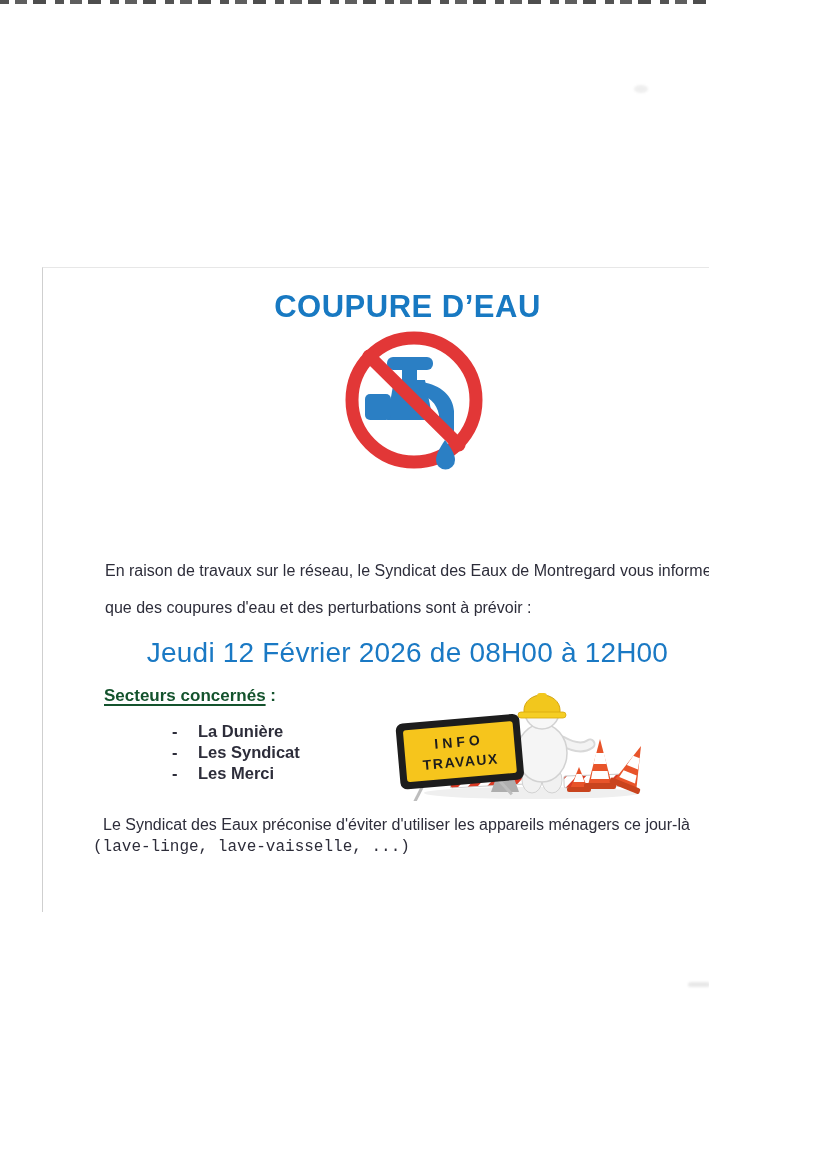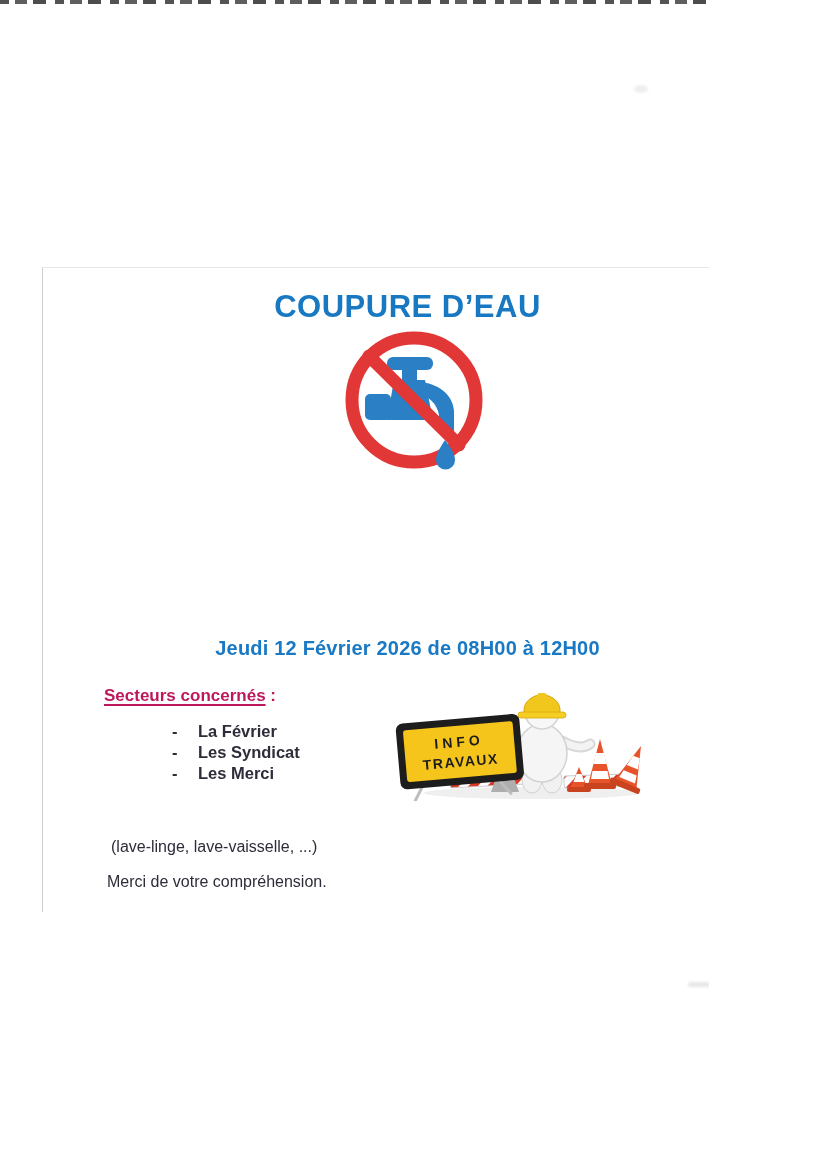--- a/index.html
+++ b/index.html
@@ -19,28 +19,28 @@
   .smudge-b{position:absolute;left:688px;top:982px;width:22px;height:5px;background:#b5b5b5;opacity:.3;border-radius:3px;filter:blur(1px);}
   
   .frame{
     position:absolute;left:42px;top:267px;width:730px;height:644px;
     border-left:1px solid #cfcfcf;border-right:1px solid #c9c9c9;border-top:1px solid #e7e7e7;
   }
   
   .centered{position:absolute;left:42px;width:731px;text-align:center;}
   .doc-title{top:289px;font-size:31px;font-weight:bold;letter-spacing:.5px;color:#1879c2;}
   .town{top:503px;font-size:29px;font-weight:bold;letter-spacing:1.5px;color:#e13434;}
-  .schedule{top:637px;font-size:20px;font-weight:bold;letter-spacing:.2px;color:#1a79c4;text-align:center;}
+  .schedule{top:637px;font-size:28px;font-weight:normal;letter-spacing:.2px;color:#1a79c4;text-align:center;}
   .bodyline{position:absolute;font-size:16px;color:#2d2d3a;white-space:nowrap;}
   .intro1{left:105px;top:562px;}
   .intro2{left:105px;top:599px;}
   .advice1{left:103px;top:816px;}
-  .advice2{left:111px;top:838px;}
+  .advice2{left:93px;top:838px;font-family:Liberation Mono, monospace;}
   .closing{left:107px;top:873px;}
-  .sectors-heading{position:absolute;left:104px;top:686px;font-size:17px;font-weight:bold;color:#be185d;}
+  .sectors-heading{position:absolute;left:104px;top:686px;font-size:17px;font-weight:bold;color:#14532d;}
   .sectors-heading .u{text-decoration:underline;text-decoration-thickness:2px;text-underline-offset:3px;}
   .sector-list{position:absolute;left:172px;top:722px;}
   .sector-item{display:flex;align-items:baseline;height:21px;font-size:16.5px;font-weight:bold;color:#2d2d3a;}
   .sector-item .dash{width:26px;}
   
   .nowater-wrap{position:absolute;left:340px;top:330px;width:152px;height:152px;}
   .illus-wrap{position:absolute;left:392px;top:683px;width:252px;height:118px;}
   svg{display:block;}
   .sign-text{font-family:"Liberation Sans","DejaVu Sans",sans-serif;font-weight:bold;fill:#1d1d1d;}
 </style>
@@ -68,29 +68,31 @@
         <rect x="25" y="64" width="26" height="26" rx="5"></rect>
         <path d="M82 52 C101 55 113 66 114 81 L114 104 L99 104 L99 85 C97 73 88 66 78 64 Z"></path>
       </g>
       <circle cx="74" cy="70" r="62" fill="none" stroke="#e23737" stroke-width="13"></circle>
       <line x1="29" y1="26" x2="119" y2="115" stroke="#e23737" stroke-width="13" stroke-linecap="round"></line>
       <path d="M105 110 C112 119 115 125 115 130 A9.5 9.5 0 0 1 96 130 C96 125 99 119 105 110 Z" fill="#2b7fc4"></path>
     </svg>
   </div>
 
 
+  <div class="bodyline intro1">En raison de travaux sur le réseau, le Syndicat des Eaux de Montregard vous informe</div>
+  <div class="bodyline intro2">que des coupures d'eau et des perturbations sont à prévoir :</div>
 
   <div class="centered schedule">Jeudi 12 Février 2026 de 08H00 à 12H00</div>
 
   <div class="sectors-heading"><span class="u">Secteurs concernés</span><span> :</span></div>
 
   <div class="sector-list">
     <div class="sector-item">
       <span class="dash">-</span>
-      <span>La Février</span>
+      <span>La Dunière</span>
     </div>
     <div class="sector-item">
       <span class="dash">-</span>
       <span>Les Syndicat</span>
     </div>
     <div class="sector-item">
       <span class="dash">-</span>
       <span>Les Merci</span>
     </div>
   </div>
@@ -154,17 +156,17 @@
         <g transform="translate(222 60) rotate(22 12 40)">
           <polygon points="12,0 0,42 24,42" fill="#e8542a"></polygon>
           <polygon points="8.5,12 6,23 18,23 15.5,12" fill="#ffffff"></polygon>
           <polygon points="5,29 3.5,37 20.5,37 19,29" fill="#ffffff"></polygon>
           <rect x="-4" y="40" width="32" height="6" rx="2" fill="#c9441e"></rect>
         </g>
       </g>
     </svg>
   </div>
 
+  <div class="bodyline advice1">Le Syndicat des Eaux préconise d'éviter d'utiliser les appareils ménagers ce jour-là</div>
   <div class="bodyline advice2">(lave-linge, lave-vaisselle, ...)</div>
 
-  <div class="bodyline closing">Merci de votre compréhension.</div>
 
 </div>
 
 </body></html>

